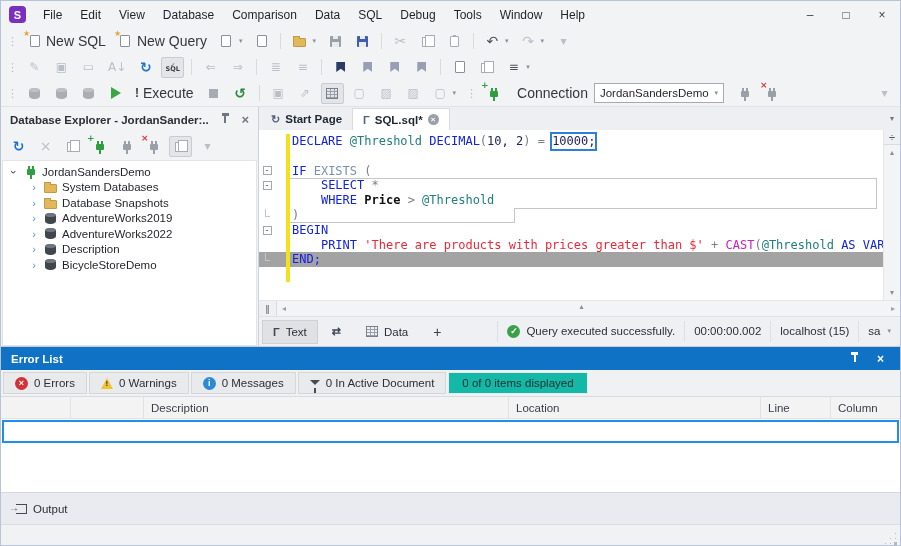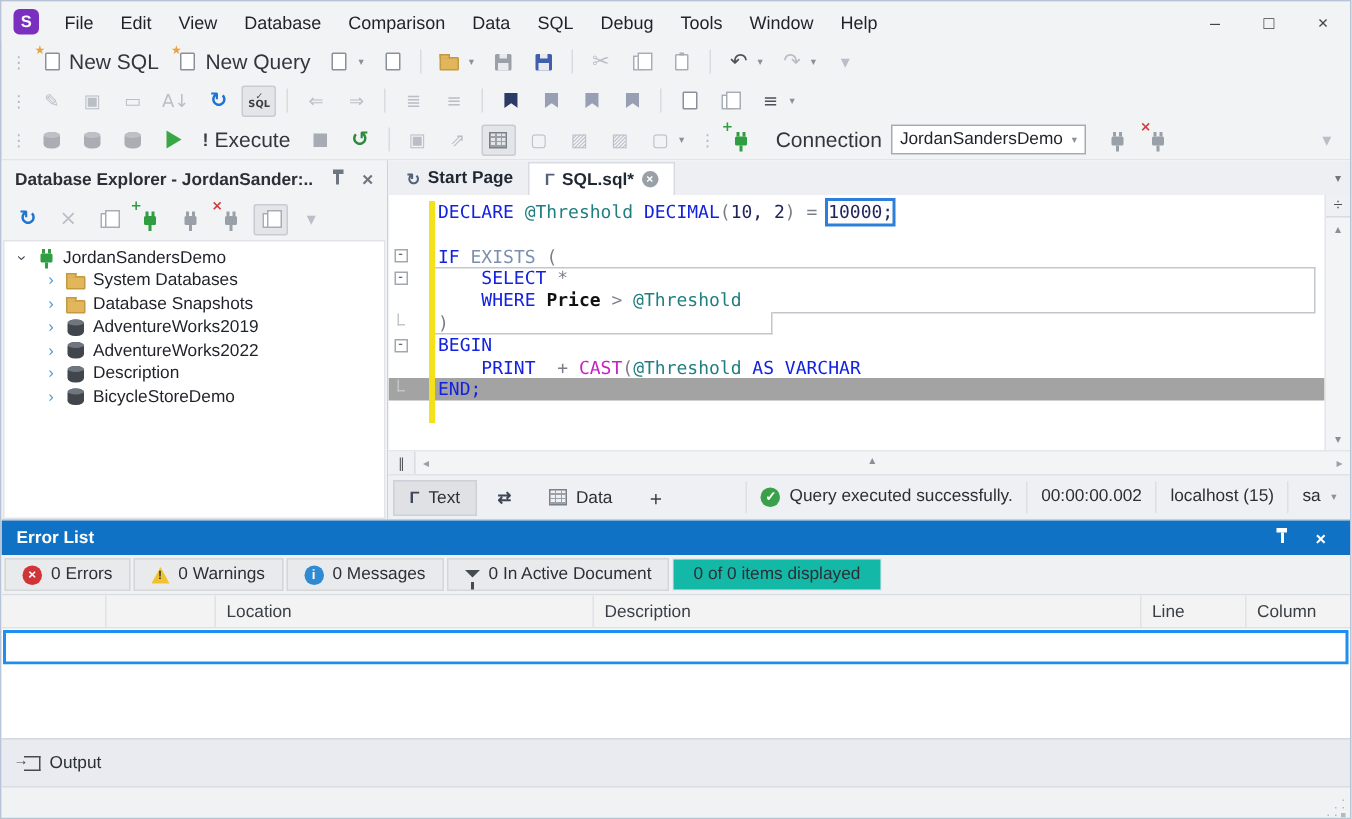--- a/index.html
+++ b/index.html
@@ -540,21 +540,21 @@
         <div class="stmtA"></div>
         <div class="stmtB"></div>
         <div class="stmtC"></div>
       <div class="cline"><span class="fold-cell"></span><span class="bar-cell"></span><span class="kw">DECLARE </span><span class="var">@Threshold </span><span class="kw">DECIMAL</span><span class="pl">(</span><span class="num">10, 2</span><span class="pl">) </span><span class="op">= </span><span class="num selbox">10000;</span></div>
           <div class="cline"><span class="fold-cell"></span><span class="bar-cell"></span></div>
           <div class="cline"><span class="fold-cell"><span class="foldbox">-</span></span><span class="bar-cell"></span><span class="kw">IF </span><span class="ex">EXISTS </span><span class="pl">(</span></div>
           <div class="cline"><span class="fold-cell"><span class="foldbox">-</span></span><span class="bar-cell"></span><span class="pl">    </span><span class="kw">SELECT </span><span class="op">*</span></div>
           <div class="cline"><span class="fold-cell"></span><span class="bar-cell"></span><span class="pl">    </span><span class="kw">WHERE </span><span class="idb">Price </span><span class="op">&gt; </span><span class="var">@Threshold</span></div>
           <div class="cline"><span class="fold-cell"><span class="foldend"></span></span><span class="bar-cell"></span><span class="pl">)</span></div>
           <div class="cline"><span class="fold-cell"><span class="foldbox">-</span></span><span class="bar-cell"></span><span class="kw">BEGIN</span></div>
-          <div class="cline"><span class="fold-cell"></span><span class="bar-cell"></span><span class="pl">    </span><span class="kw">PRINT </span><span class="op"> + </span><span class="fn">CAST</span><span class="pl">(</span><span class="var">@Threshold</span><span class="kw"> AS VARCHAR</span></div>
+          <div class="cline"><span class="fold-cell"></span><span class="bar-cell"></span><span class="pl">    </span><span class="kw">PRINT </span><span class="str">'There are products with prices greater than $'</span><span class="op"> + </span><span class="fn">CAST</span><span class="pl">(</span><span class="var">@Threshold</span><span class="kw"> AS VARCHAR</span></div>
           <div class="cline hl-line"><span class="fold-cell"><span class="foldend"></span></span><span class="bar-cell"></span><span class="kw">END;</span></div>
         </div>
       <div class="vscroll">
         <div class="vs-split">÷</div>
         <span class="vsar">▴</span>
         <span class="spacer"></span>
         <span class="vsar">▾</span>
       </div>
     </div>
     <div class="hscroll">
@@ -618,22 +618,22 @@
       </span>
       <span class="fbtn">
         <span class="k-funnel"></span>
         <span>0 In Active Document</span>
       </span>
       <span class="fsummary">0 of 0 items displayed</span>
     </div>
   <div class="el-header" id="elheader">
       <span class="ehc ehc0"></span>
       <span class="ehc ehc1"></span>
+      <span class="ehc ehc2">Description</span>
       <span class="ehc ehc3">Location</span>
-      <span class="ehc ehc2">Description</span>
       <span class="ehc ehc4">Line</span>
       <span class="ehc ehc5">Column</span>
     </div>
   <div class="el-selrow"></div>
   <div class="el-body"></div>
 </div>
 
 <div class="outputbar">
   <span class="outtab">
     <span class="k-output">

